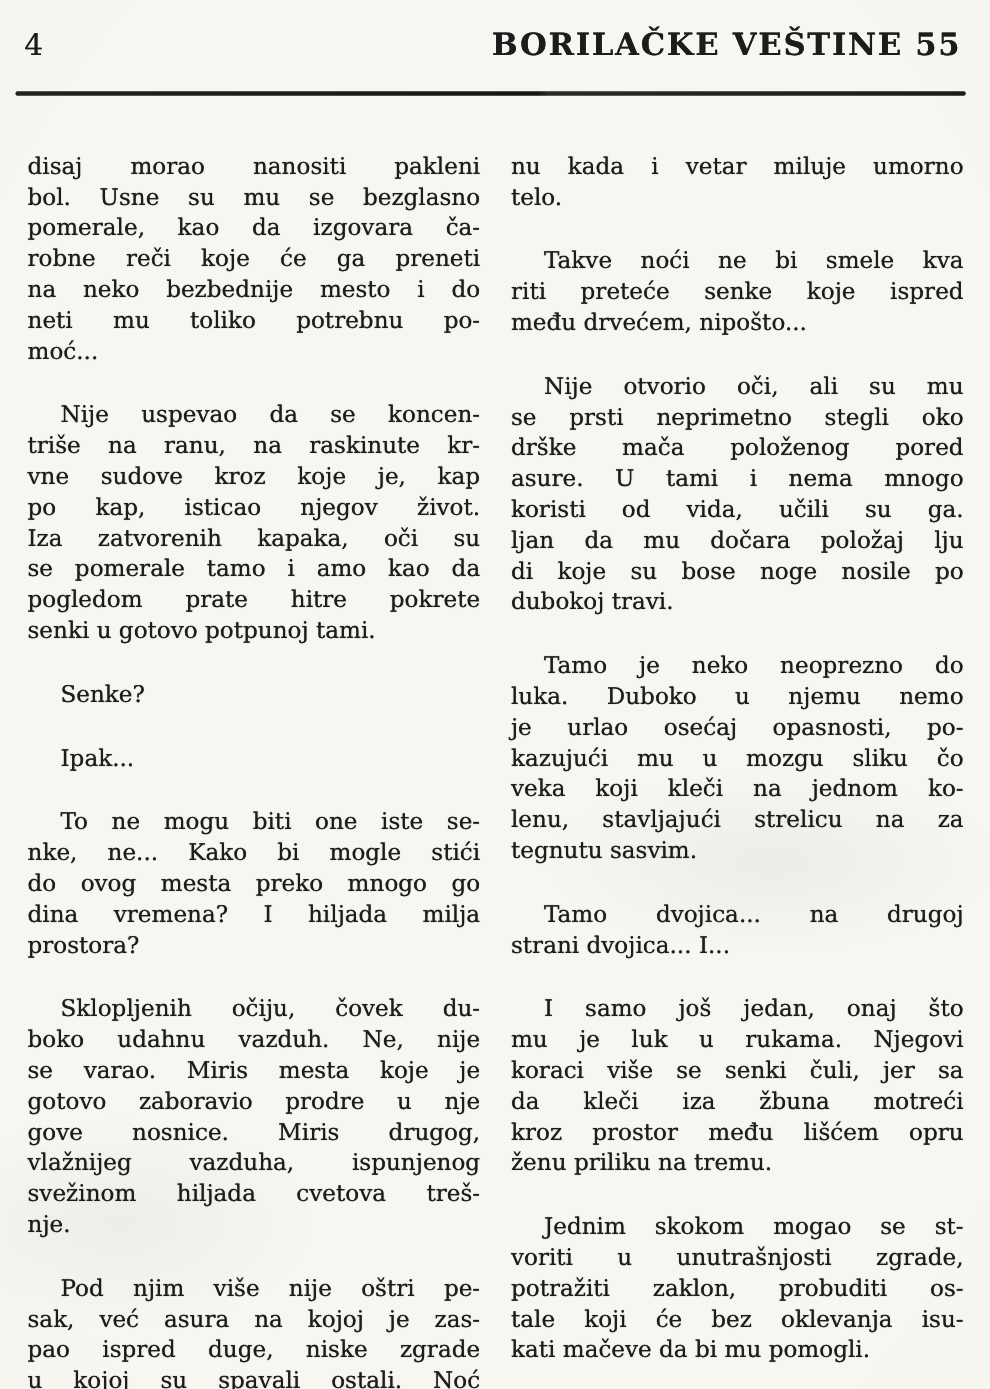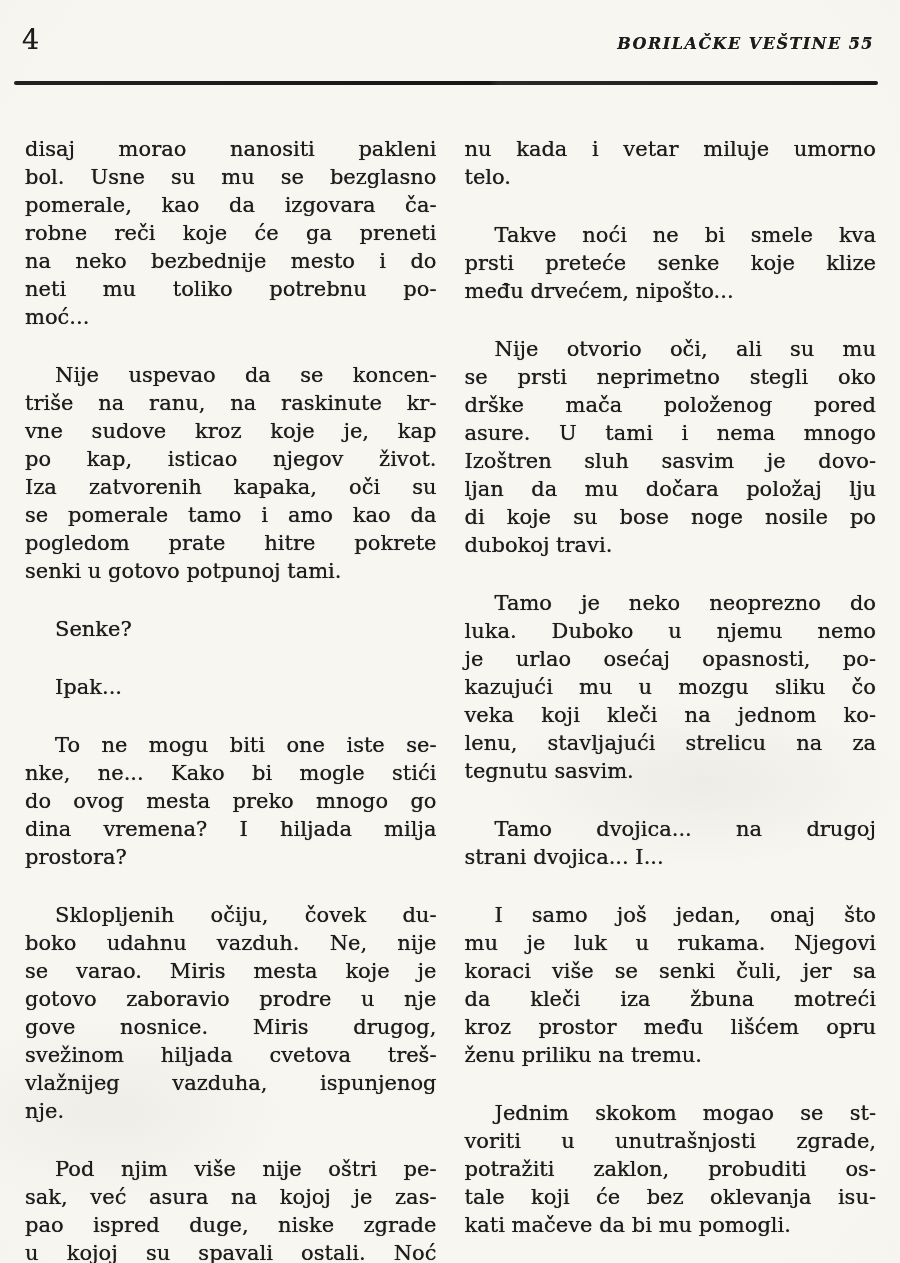--- a/index.html
+++ b/index.html
@@ -18,23 +18,22 @@
     display: flex;
     justify-content: space-between;
     align-items: baseline;
     padding: 24px 26px 0 22px;
   }
   .page-number {
     font-size: 27px;
     text-shadow: 0 0 0.6px rgba(25,25,25,0.8);
   }
   .journal-title {
-    font-size: 16px;
+    font-size: 28px;
     font-weight: bold;
-    font-style: italic;
     letter-spacing: 1.5px;
     text-shadow: 0 0 0.6px rgba(25,25,25,0.8);
   }
   .header-rule {
     height: 4px;
     background: linear-gradient(to right, #222 0%, #161616 55%, #2a2a2a 56%, #1b1b1b 100%);
     margin: 26px 22px 0 14px;
     border-radius: 2px;
   }
   .content {
@@ -99,49 +98,49 @@
         <div class="line">do ovog mesta preko mnogo go</div>
         <div class="line">dina vremena? I hiljada milja</div>
         <div class="line last">prostora?</div>
       </div>
       <div class="para indent">
         <div class="line">Sklopljenih očiju, čovek du-</div>
         <div class="line">boko udahnu vazduh. Ne, nije</div>
         <div class="line">se varao. Miris mesta koje je</div>
         <div class="line">gotovo zaboravio prodre u nje</div>
         <div class="line">gove nosnice. Miris drugog,</div>
+        <div class="line">vlažnijeg vazduha, ispunjenog</div>
         <div class="line">svežinom hiljada cvetova treš-</div>
-        <div class="line">vlažnijeg vazduha, ispunjenog</div>
         <div class="line last">nje.</div>
       </div>
       <div class="para indent">
         <div class="line">Pod njim više nije oštri pe-</div>
         <div class="line">sak, već asura na kojoj je zas-</div>
         <div class="line">pao ispred duge, niske zgrade</div>
         <div class="line">u kojoj su spavali ostali. Noć</div>
         <div class="line">će biti lepa, znao je, jedna od</div>
         <div class="line">divnih prolećnih noći u Japa-</div>
       </div>
     </div>
   <div class="column">
       <div class="para">
         <div class="line">nu kada i vetar miluje umorno</div>
         <div class="line last">telo.</div>
       </div>
       <div class="para indent">
         <div class="line">Takve noći ne bi smele kva</div>
-        <div class="line">prsti preteće senke koje klize</div>
+        <div class="line">riti preteće senke koje ispred</div>
         <div class="line last">među drvećem, nipošto...</div>
       </div>
       <div class="para indent">
         <div class="line">Nije otvorio oči, ali su mu</div>
         <div class="line">se prsti neprimetno stegli oko</div>
         <div class="line">drške mača položenog pored</div>
         <div class="line">asure. U tami i nema mnogo</div>
-        <div class="line">Izoštren sluh sasvim je dovo-</div>
+        <div class="line">koristi od vida, učili su ga.</div>
         <div class="line">ljan da mu dočara položaj lju</div>
         <div class="line">di koje su bose noge nosile po</div>
         <div class="line last">dubokoj travi.</div>
       </div>
       <div class="para indent">
         <div class="line">Tamo je neko neoprezno do</div>
         <div class="line">luka. Duboko u njemu nemo</div>
         <div class="line">je urlao osećaj opasnosti, po-</div>
         <div class="line">kazujući mu u mozgu sliku čo</div>
         <div class="line">veka koji kleči na jednom ko-</div>

